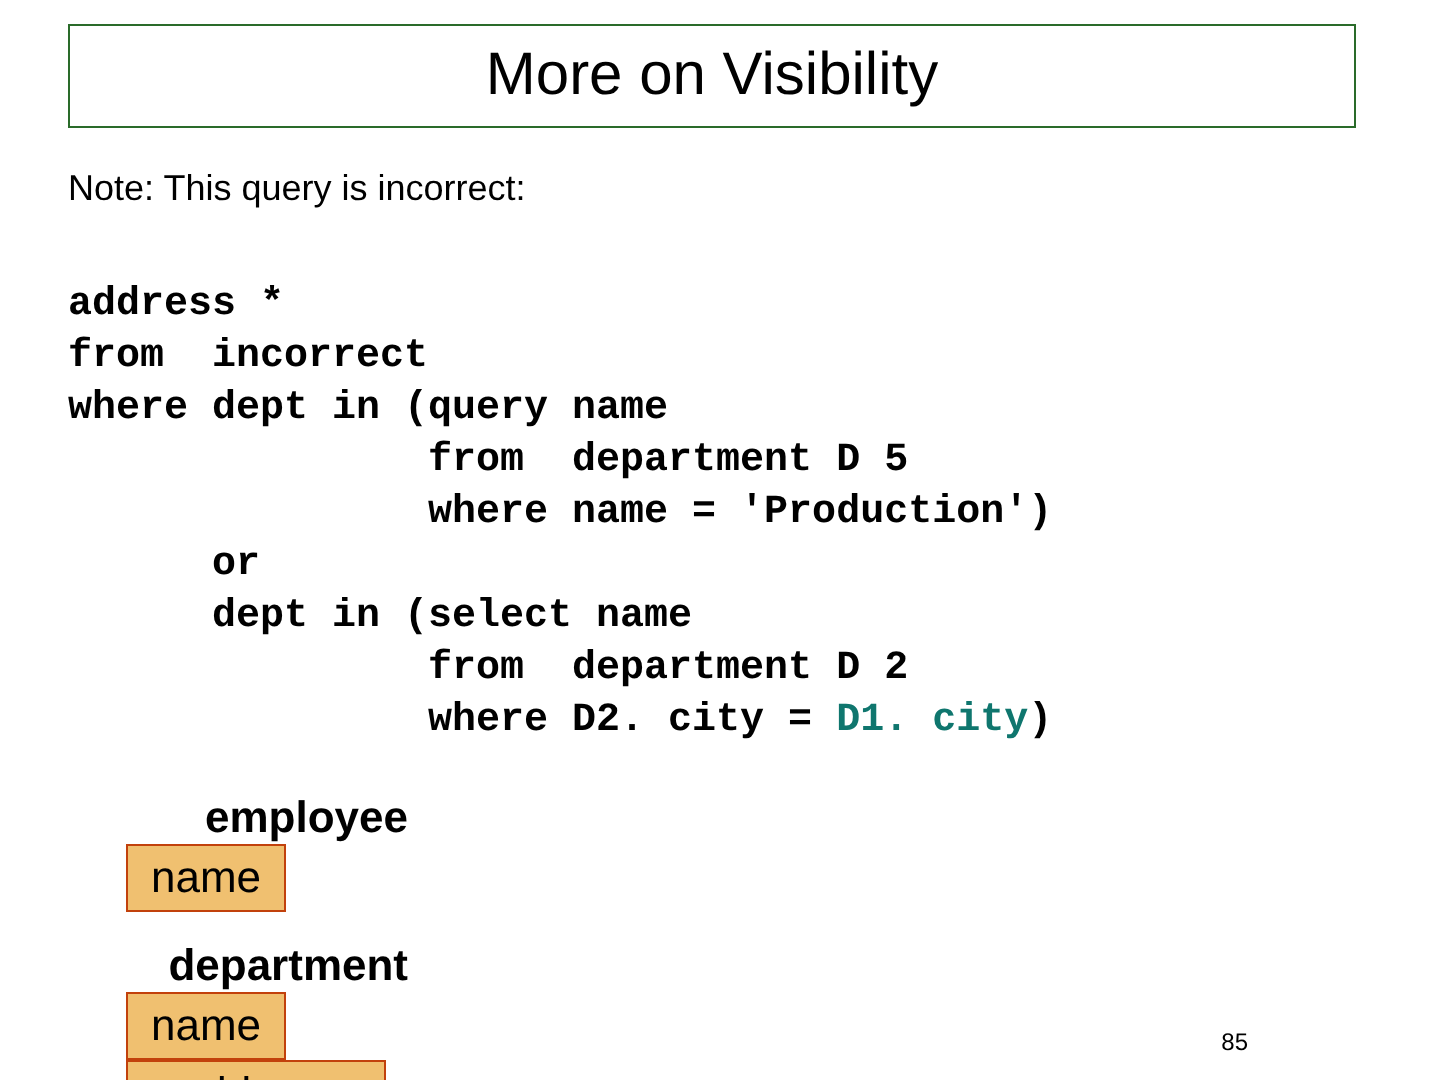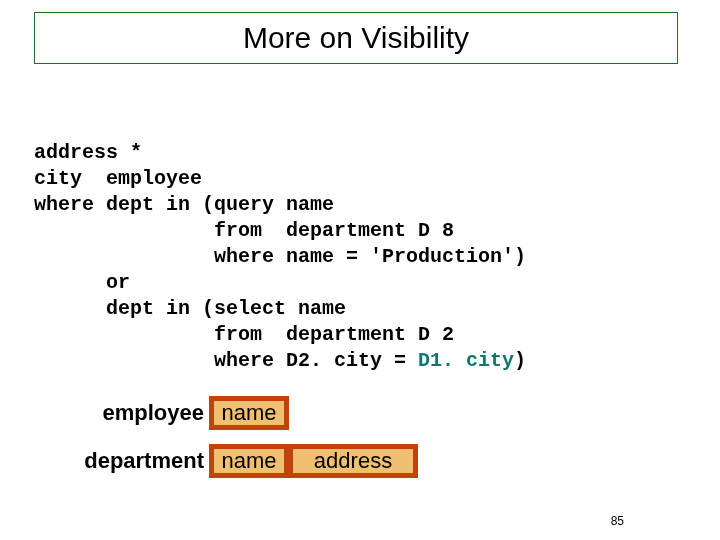--- a/index.html
+++ b/index.html
@@ -55,35 +55,36 @@
   .red { color: #0f766e; }
   .tables {
     position: absolute;
     left: 64px;
     top: 396px;
   }
   .trow {
     display: flex;
     align-items: stretch;
     margin-bottom: 14px;
+    flex-direction: column;
   }
   .tlabel {
     font-family: Arial, Helvetica, sans-serif;
     font-weight: bold;
     font-size: 22px;
     color: #000;
     padding-right: 6px;
     display: flex;
     align-items: center;
     justify-content: flex-end;
   }
   .tlabel.emp { width: 140px; }
   .tlabel.dep { width: 140px; }
   .cell {
-    border: 5px solid #c2410c;
+    border: 1px solid #c2410c;
     background: #f0c070;
     font-family: Arial, Helvetica, sans-serif;
     font-size: 22px;
     color: #000;
     display: flex;
     align-items: center;
     justify-content: center;
     height: 34px;
     box-sizing: border-box;
     margin-left: -1px;
@@ -105,25 +106,26 @@
 </style>
 </head>
 <body>
 
 <div class="slide">
 
   <div class="title-box">
     <span class="title-text">More on Visibility</span>
   </div>
 
+  <div class="note">Note: This query is incorrect:</div>
 
   <div class="code"><span>address *</span>
-<span>city  employee</span>
+<span>from  incorrect</span>
 <span>where dept in (query name</span>
-<span>               from  department D 8</span>
+<span>               from  department D 5</span>
 <span>               where name = 'Production')</span>
 <span>      or</span>
 <span>      dept in (select name</span>
 <span>               from  department D 2</span>
 <span>               where D2. city = </span><span class="red">D1. city</span><span>)</span></div>
 
   <div class="tables">
     <div class="trow">
       <div class="tlabel emp">employee</div>
       <div class="cell c1">name</div>

